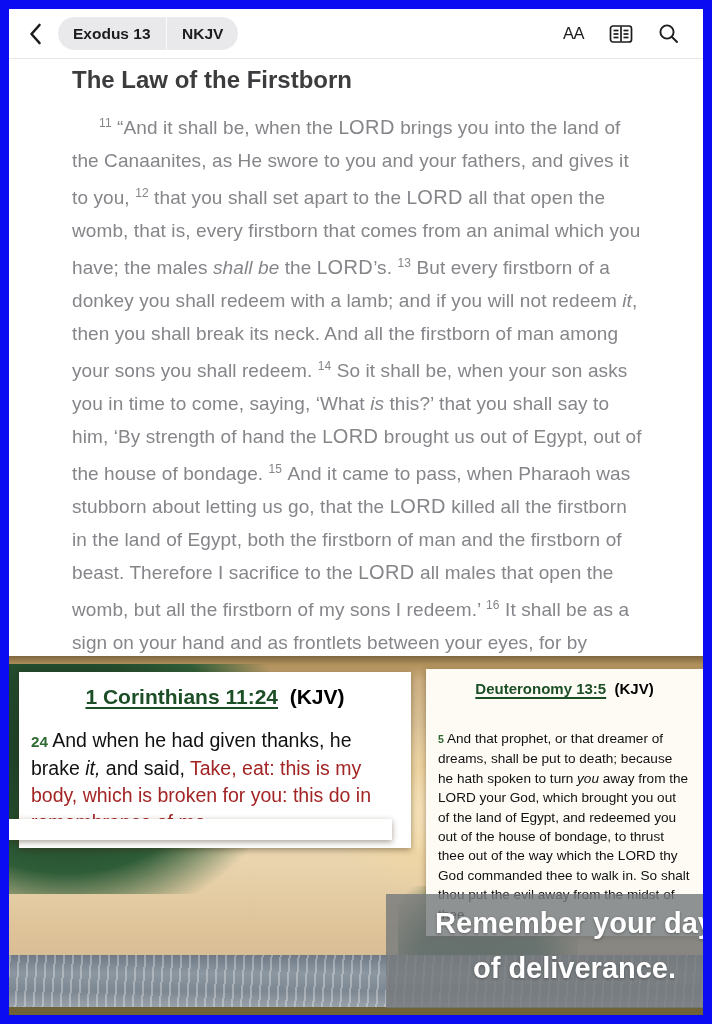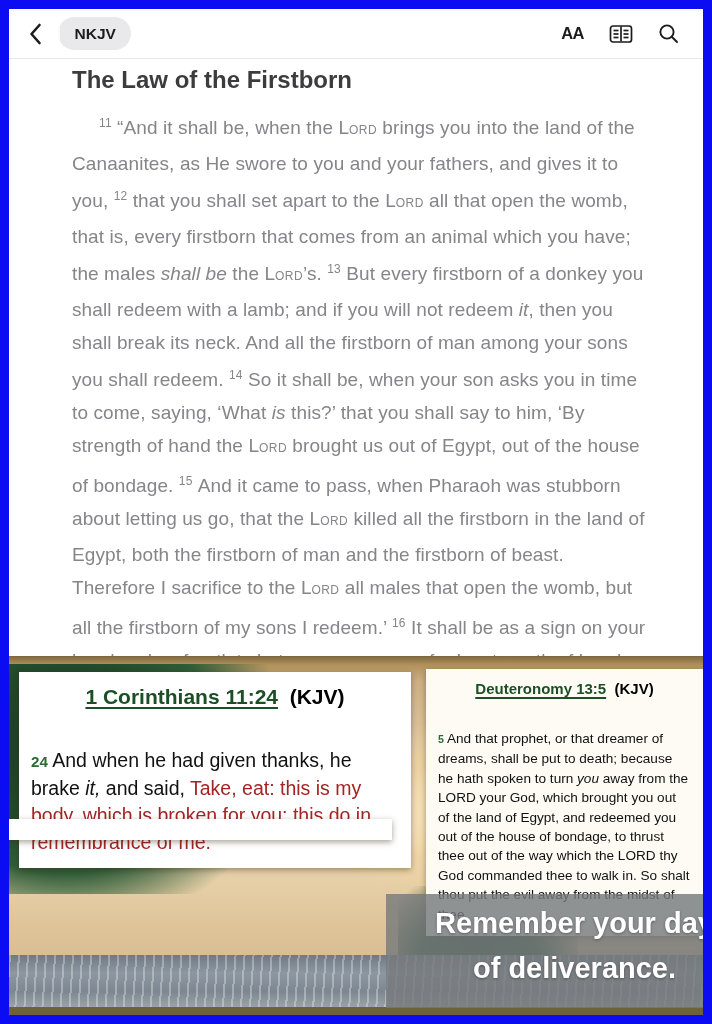--- a/index.html
+++ b/index.html
@@ -15,28 +15,28 @@
   
   .topbar{height:50px;flex:0 0 50px;display:flex;align-items:center;justify-content:space-between;
     padding:0 22px 0 18px;border-bottom:1px solid #e7e7e9;background:#fff;}
   .topbar .left{display:flex;align-items:center;gap:14px;}
   .icon-btn{background:none;border:none;cursor:pointer;display:flex;align-items:center;justify-content:center;padding:2px;}
   .pill{display:flex;align-items:stretch;background:var(--pillBg);border-radius:18px;height:33px;overflow:hidden;}
   .pill button{background:none;border:none;font-family:"Liberation Sans",sans-serif;font-size:15.5px;font-weight:700;
     color:var(--inkDark);padding:0 15px;cursor:pointer;display:flex;align-items:center;}
   .pill .divider{width:1.5px;background:#fbfbfd;margin:0;}
   .topbar .right{display:flex;align-items:center;gap:21px;}
-  .aa-label{font-size:16.5px;font-weight:700;letter-spacing:-.5px;color:var(--inkDark);}
+  .aa-label{font-size:16.5px;font-weight:400;letter-spacing:-.5px;color:var(--inkDark);}
 
   
   .reader{height:597px;flex:0 0 597px;overflow:hidden;padding:7px 56px 0 63px;background:#fff;}
   .reader h1{font-size:24px;font-weight:700;color:var(--titleDark);margin:0 0 13px 0;}
   .scripture{font-size:19px;line-height:33px;color:var(--bodyGray);text-indent:27px;letter-spacing:.1px;}
   .scripture .sup{font-size:12px;vertical-align:7px;margin-right:2px;}
-  .scripture .sc{font-size:12px;letter-spacing:.4px;}
+  .scripture .sc{font-size:20px;letter-spacing:.4px;}
   .i{font-style:italic;}
 
   
   .collage{position:relative;height:359px;flex:0 0 359px;overflow:hidden;
     background:linear-gradient(180deg,#7d6640 0%,#b2925c 2.5%,#cdb083 7%,#e3cda4 28%,#ecd9b4 52%,#e0c59b 74%,#cdb089 100%);}
   .bg-trees-left{position:absolute;left:0;top:8px;width:46%;height:64%;
     background:radial-gradient(ellipse 70% 80% at 18% 35%,#1b3a24 0%,#224a2c 45%,#2f5d38 70%,rgba(47,93,56,0) 100%),
                radial-gradient(ellipse 40% 25% at 30% 22%,rgba(90,170,90,.55) 0%,rgba(90,170,90,0) 100%);}
   .bg-sun{position:absolute;left:48%;top:18%;width:34%;height:46%;
     background:radial-gradient(ellipse 60% 55% at 50% 55%,rgba(252,238,205,.9) 0%,rgba(244,214,156,.55) 55%,rgba(244,214,156,0) 100%);}
@@ -47,21 +47,21 @@
                linear-gradient(180deg,#6f7a84 0%,#8d97a1 35%,#7d8791 70%,#9aa3ab 100%);}
   .bg-ground{position:absolute;left:0;right:0;bottom:0;height:8px;background:#6f6138;}
 
   .card{position:absolute;background:#fff;box-shadow:0 2px 6px rgba(60,45,20,.45);padding:9px 12px 12px 12px;}
   .card h2{text-align:center;font-weight:700;color:#000;}
   .card h2 .ref{color:var(--refGreen);text-decoration:underline;text-decoration-thickness:2px;text-underline-offset:3px;}
   .card p{color:#111;}
   .card .cnum{color:var(--verseNumGreen);font-weight:700;font-size:.78em;}
   .card .red{color:var(--wordsRed);}
   .card-1co1124{left:10px;top:16px;width:392px;}
-  .card-1co1124 h2{font-size:21px;margin:4px 0 38px 0;}
+  .card-1co1124 h2{font-size:21px;margin:4px 0 18px 0;}
   .card-1co1124 p{font-size:19.5px;line-height:27px;}
   .card-deut135{left:417px;top:13px;width:277px;background:#fdfbf4;}
   .card-deut135 h2{font-size:15px;margin:2px 0 18px 0;}
   .card-deut135 p{font-size:13.6px;line-height:19.4px;margin-top:32px;}
   .card-1co58{left:-1px;top:163px;width:384px;}
   .card-1co58 h2{font-size:20px;margin:3px 0 16px 0;}
   .card-1co58 p{font-size:19px;line-height:25.5px;}
 
   .overlay{position:absolute;left:377px;top:238px;width:377px;height:114px;
     background:rgba(118,122,124,.82);color:#fff;text-align:center;padding-top:7px;}
@@ -80,20 +80,21 @@
     <header class="topbar">
       <div class="left">
         <button class="icon-btn">
           <span>
             <svg width="13" height="22" viewBox="0 0 13 22" fill="none">
               <polyline points="10.5,2 2.5,11 10.5,20" stroke="#1c1c1e" stroke-width="2.6" stroke-linecap="round" stroke-linejoin="round"></polyline>
             </svg>
           </span>
         </button>
         <div class="pill">
+          <button>Exodus 13</button>
           <div class="divider"></div>
           <button>NKJV</button>
         </div>
       </div>
       <div class="right">
         <button class="icon-btn">
           <span class="aa-label">AA</span>
         </button>
         <button class="icon-btn">
           <span>

